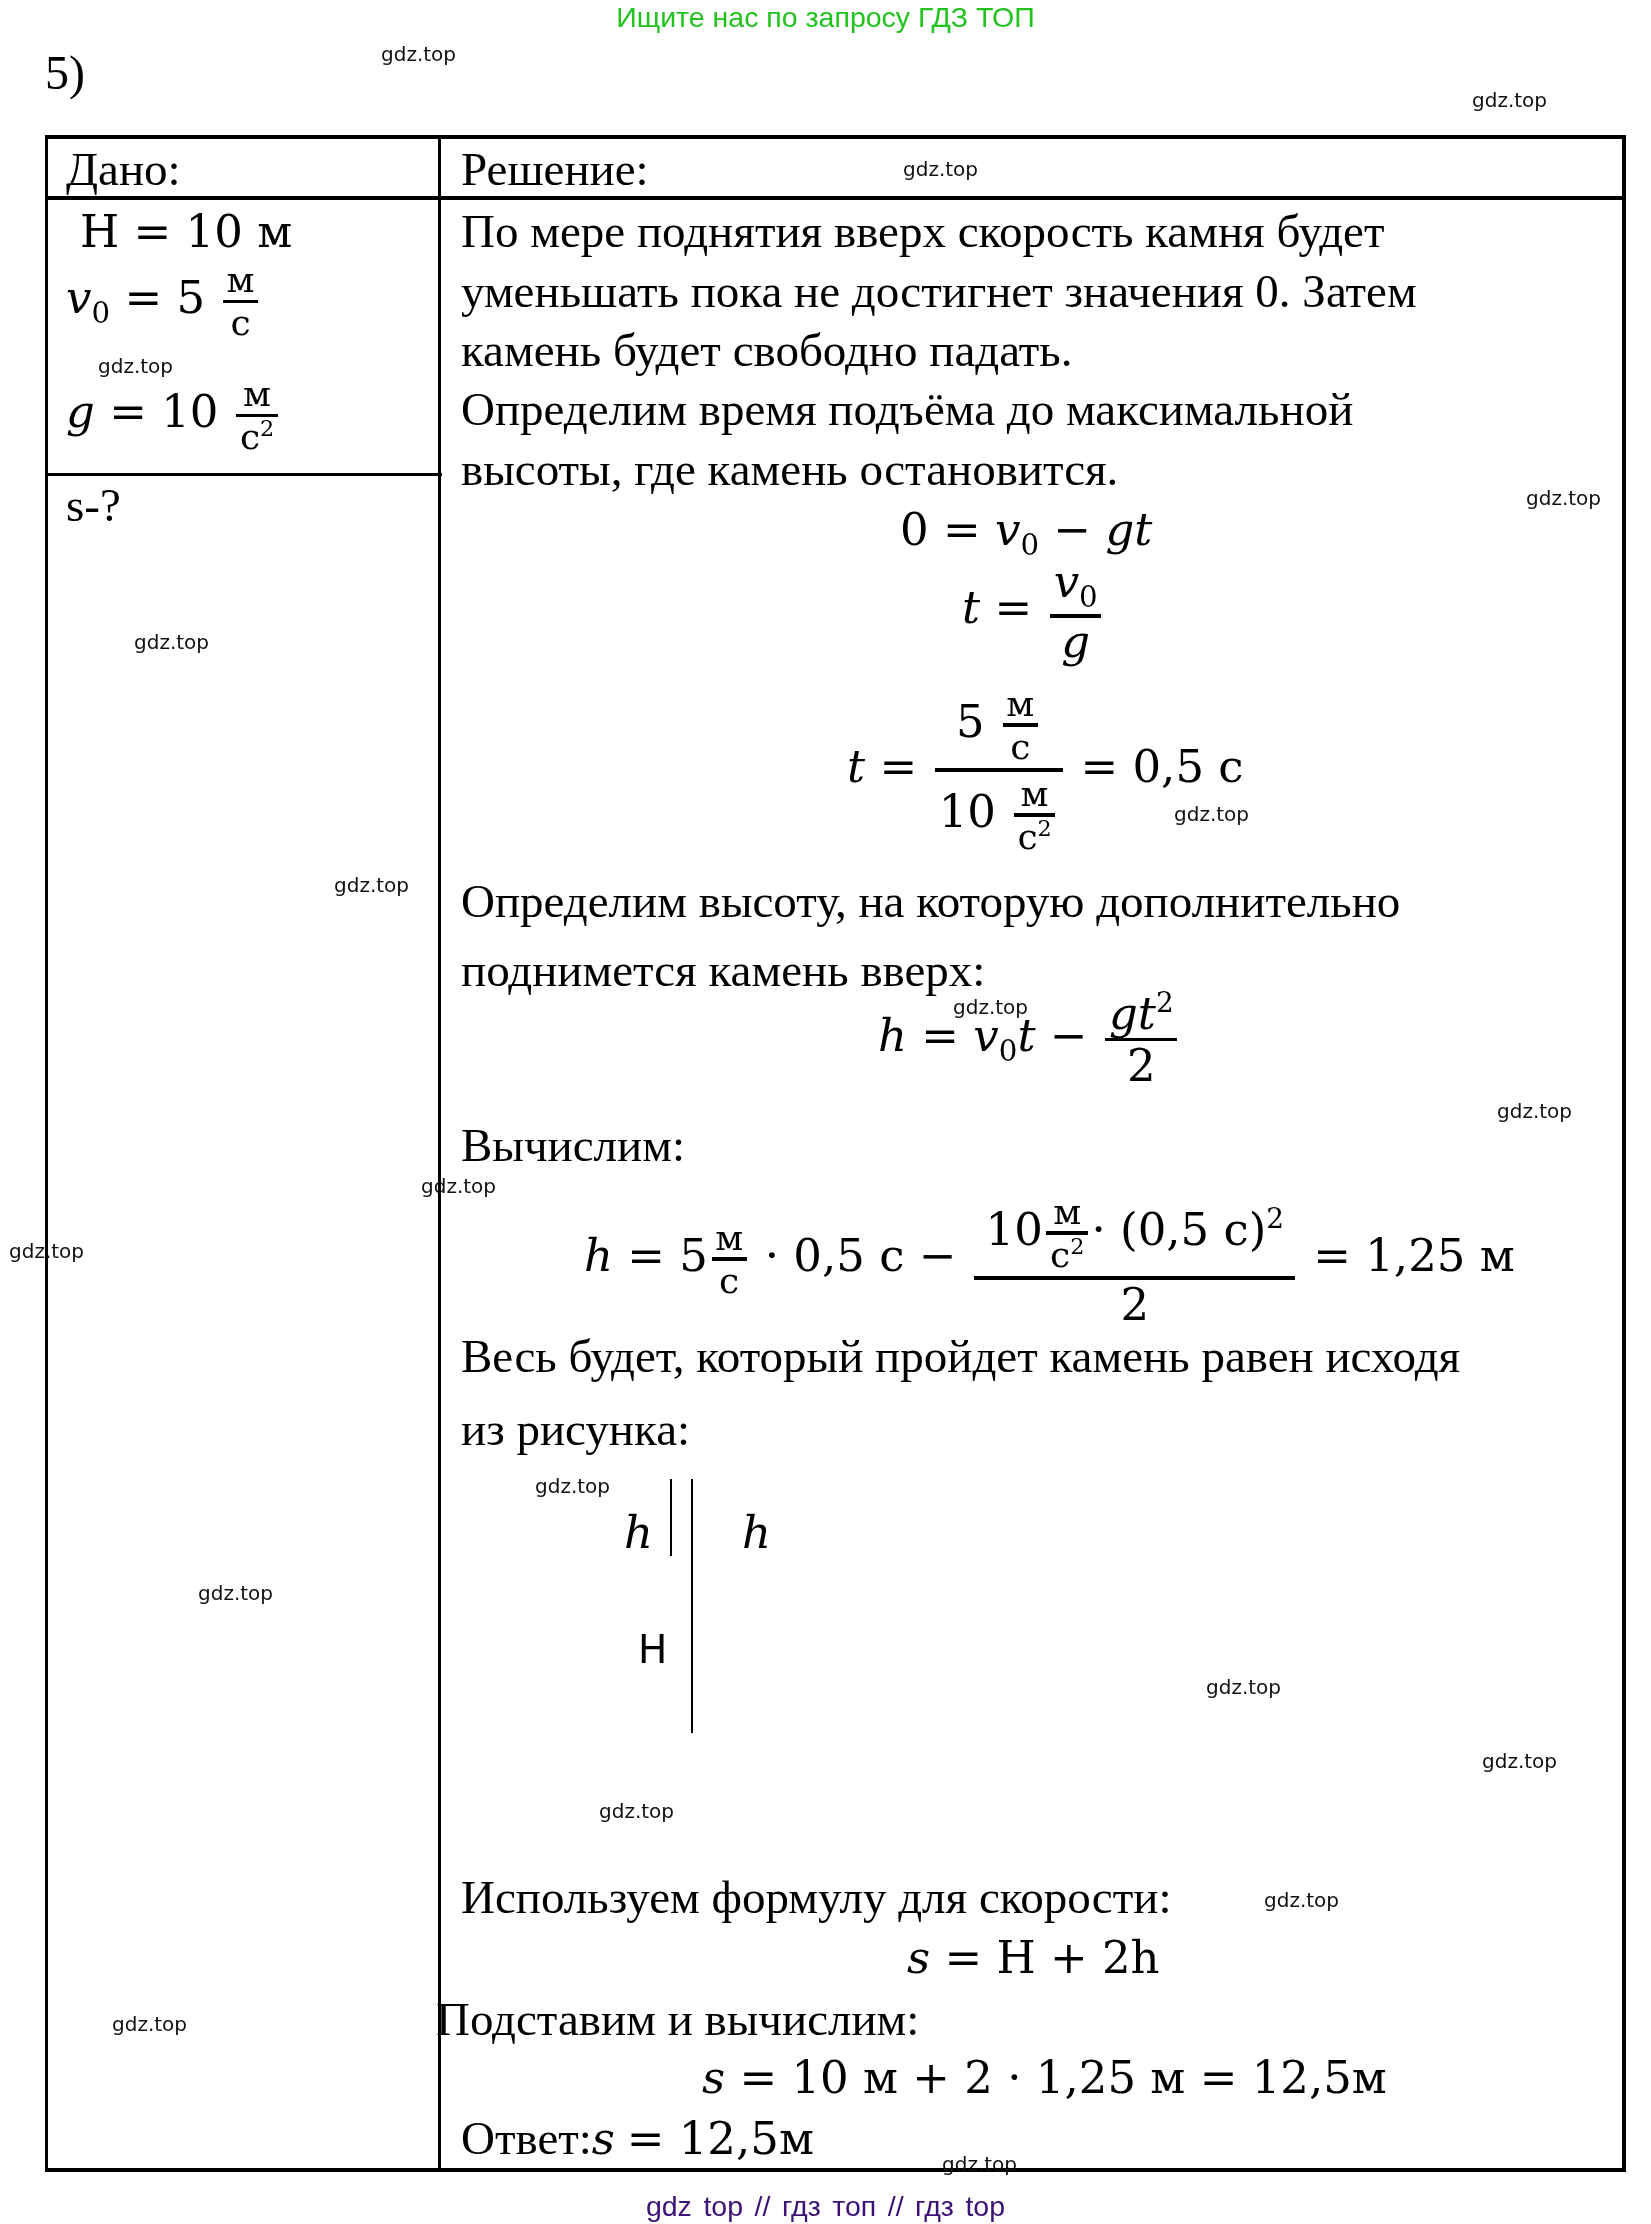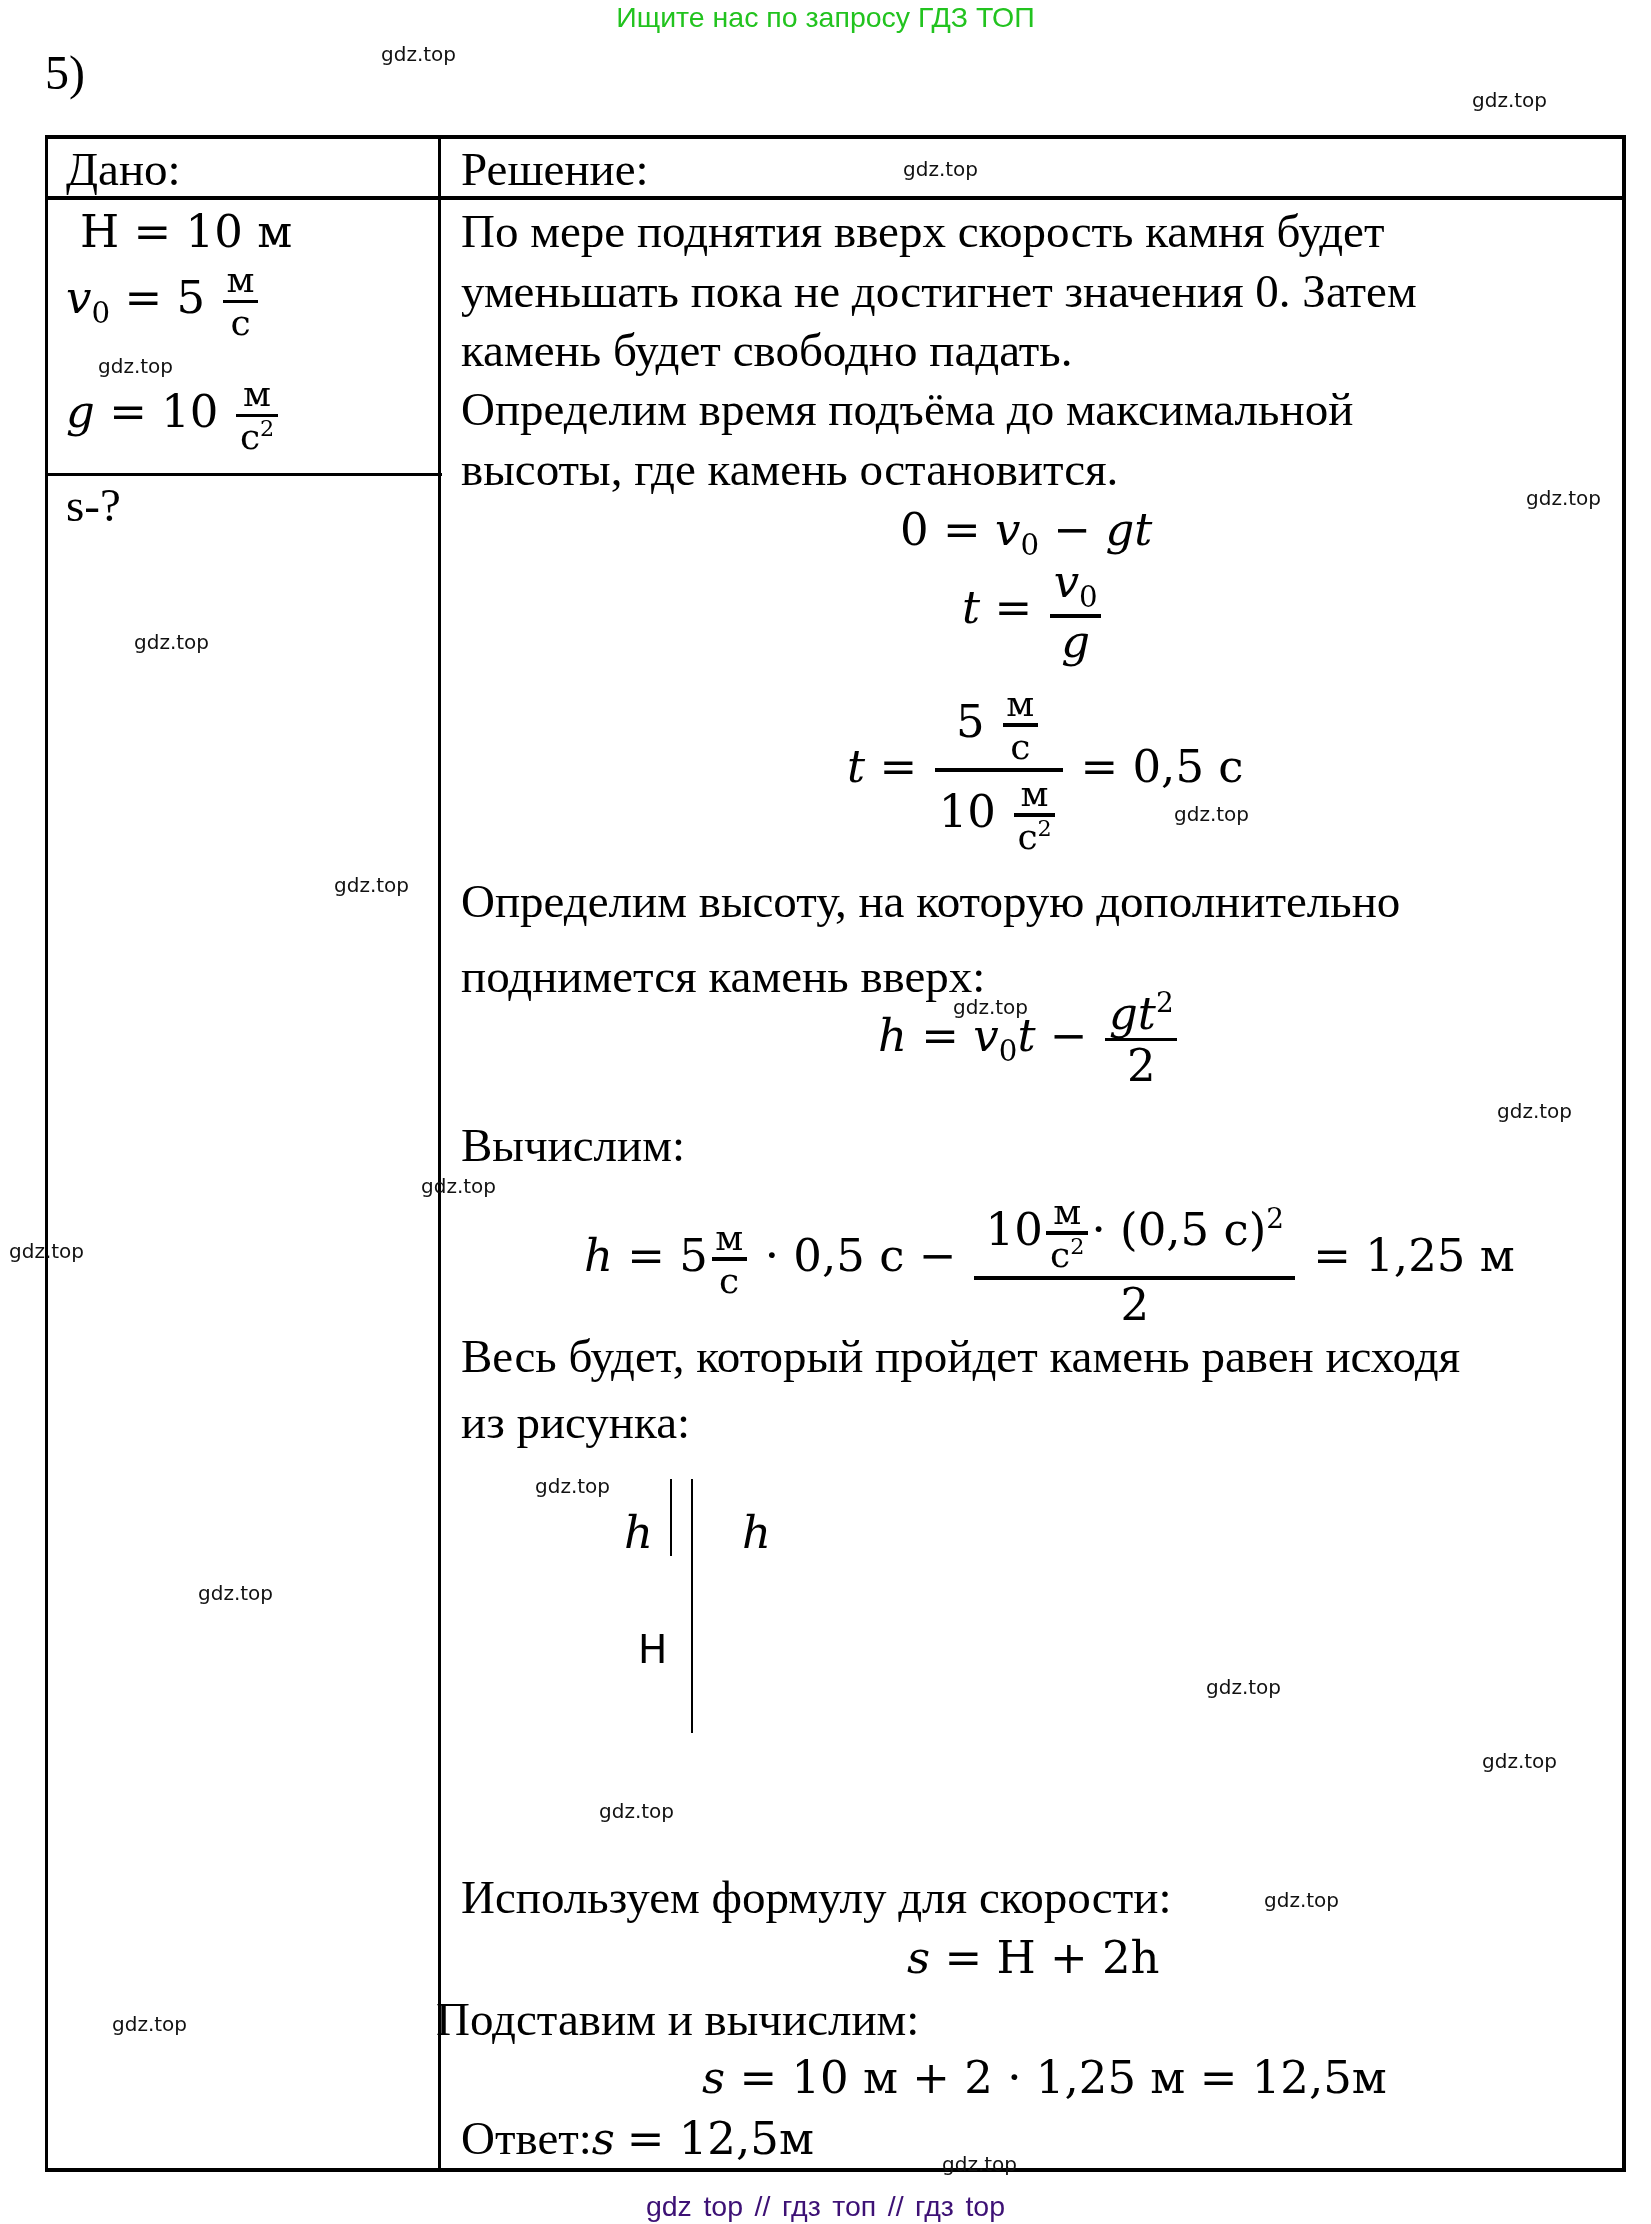--- a/index.html
+++ b/index.html
@@ -113,21 +113,21 @@
           <span class="bar"></span>
           <span class="d"><span>с</span><sup>2</sup></span>
         </span>
     </span>
   </span>
   <span>= 0,5 с</span>
 </div>
 
 <div class="abs txt" style="left:461px; top:873px;">
   <div>Определим высоту, на которую дополнительно</div>
-  <div style="margin-top:18px">поднимется камень вверх:</div>
+  <div style="margin-top:12px">поднимется камень вверх:</div>
 </div>
 
 <div class="abs math" style="left:878px; top:989px;">
   <span class="it">h</span> <span>=</span>
   <span class="it">v</span><sub>0</sub><span class="it">t</span>
   <span>−</span>
   <span class="frac">
     <span class="n"><span class="it">gt</span><sup>2</sup></span>
     <span class="bar"></span>
     <span class="d">2</span>
@@ -151,21 +151,21 @@
           <span class="d"><span>с</span><sup>2</sup></span>
         </span><span>· (0,5 с)</span><sup>2</sup></span>
     <span class="bar"></span>
     <span class="d">2</span>
   </span>
   <span>= 1,25 м</span>
 </div>
 
 <div class="abs txt" style="left:461px; top:1328px;">
   <div>Весь будет, который пройдет камень равен исходя</div>
-  <div style="margin-top:9px">из рисунка:</div>
+  <div style="margin-top:16px">из рисунка:</div>
 </div>
 
 <div>
   <div class="vline" style="left:670px; top:1479px; width:1.8px; height:77px;"></div>
   <div class="vline" style="left:691px; top:1479px; width:1.8px; height:254px;"></div>
   <div class="abs math it" style="left:624px; top:1506px;">h</div>
   <div class="abs math it" style="left:742px; top:1506px;">h</div>
   <div class="abs" style="left:638px; top:1627px; font-family:'DejaVu Sans',sans-serif; font-size:39px;">H</div>
 </div>
 

